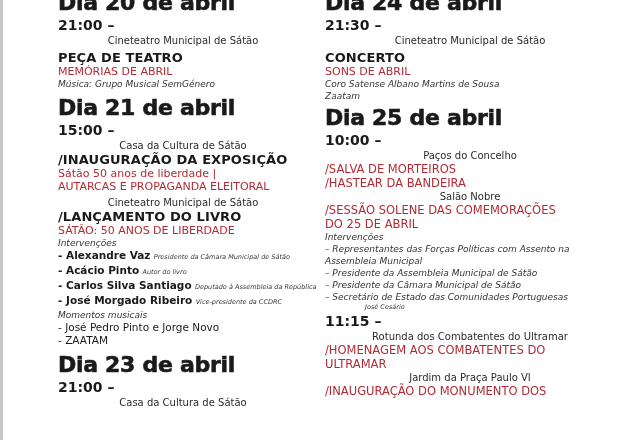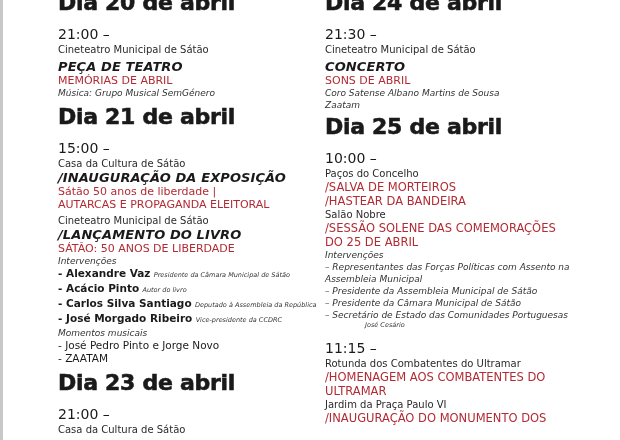--- a/index.html
+++ b/index.html
@@ -32,41 +32,41 @@
     font-family: "DejaVu Sans", sans-serif;
     font-weight: 900;
     font-size: 22px;
     letter-spacing: -0.3px;
     color: #1a1a1a;
     line-height: 26px;
     margin: 0;
     -webkit-text-stroke: 0.6px #1a1a1a;
   }
   .time {
-    font-weight: 400;
+    font-weight: 700;
     font-size: 14px;
     line-height: 17px;
     color: #1a1a1a;
-    margin-top: 10px;
+    margin-top: 1px;
   }
   .venue {
     font-size: 10px;
     line-height: 13px;
     color: #2a2a2a;
+    text-align: center;
   }
   .title {
     font-weight: 700;
     font-size: 12.5px;
     line-height: 15px;
     color: #1a1a1a;
     letter-spacing: 0.1px;
   }
   .title-big {
     font-size: 13px;
-    font-style: italic;
   }
   .red {
     color: #b22a33;
     font-size: 11px;
     line-height: 13px;
   }
   .red-bold {
     color: #b22a33;
     font-size: 11.5px;
     line-height: 14px;

